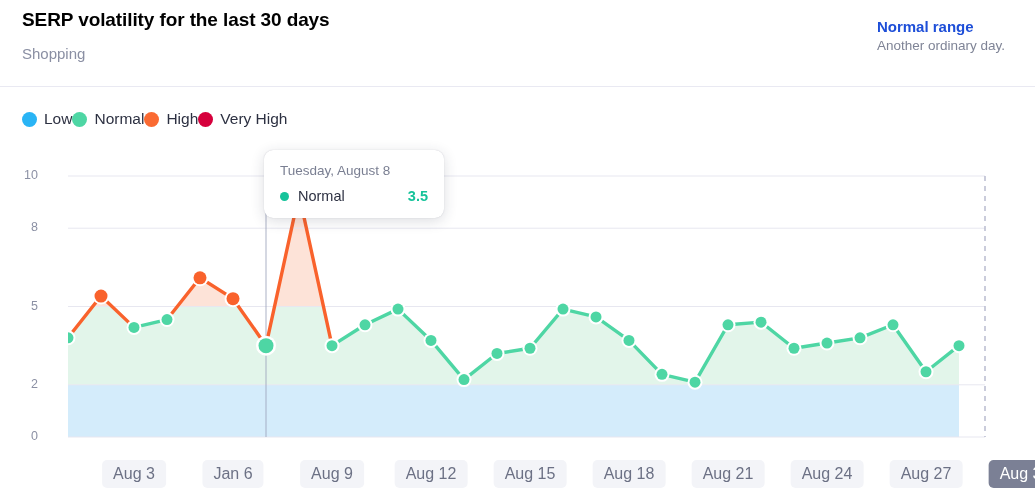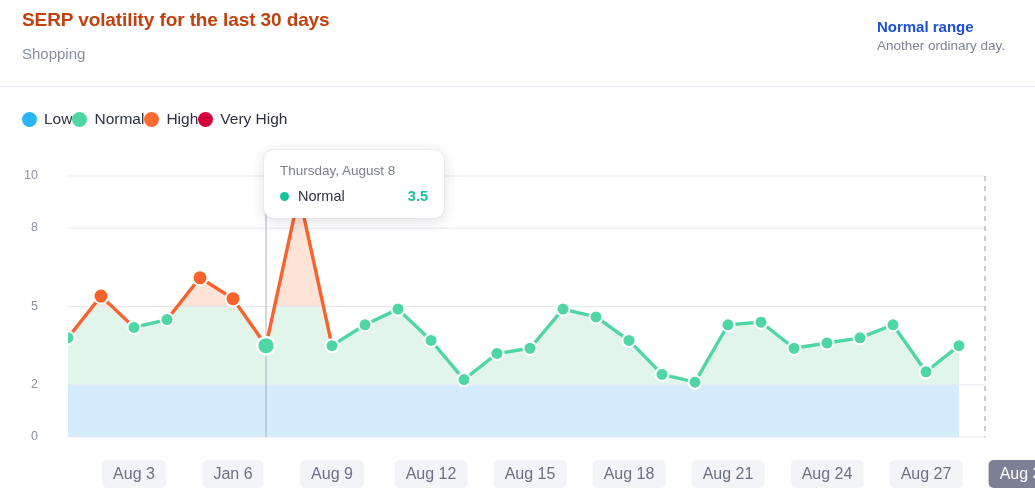--- a/index.html
+++ b/index.html
@@ -13,21 +13,21 @@
   }
 
   
   .header{
     position:absolute;left:0;top:0;width:1035px;height:87px;
     border-bottom:1px solid #e9e9f2;
     box-sizing:border-box;
   }
   .title{
     position:absolute;left:22px;top:9px;
-    font-size:19px;font-weight:bold;color:#c2410c;
+    font-size:19px;font-weight:bold;color:#000000;
     letter-spacing:-0.1px;
   }
   .subtitle{
     position:absolute;left:22px;top:45px;
     font-size:15px;color:#8a8fa3;font-weight:normal;
   }
   .score-block{
     position:absolute;right:16px;top:12px;
     height:62px;
     display:flex;align-items:flex-start;
@@ -263,19 +263,19 @@
       <div class="xtick" style="left: 530px;">Aug 15</div>
       <div class="xtick" style="left: 629px;">Aug 18</div>
       <div class="xtick" style="left: 728px;">Aug 21</div>
       <div class="xtick" style="left: 827px;">Aug 24</div>
       <div class="xtick" style="left: 926px;">Aug 27</div>
       <div class="xtick active" style="left: 1025px;">Aug 30</div>
     </div>
 </div>
 
 <div class="tooltip">
-  <div class="tt-date">Thursday, August 8</div>
+  <div class="tt-date">Tuesday, August 8</div>
   <div class="tt-row">
     <span class="tt-dot"></span>
     <span class="tt-name">Normal</span>
     <span class="tt-val">3.5</span>
   </div>
 </div>
 
 </body></html>

